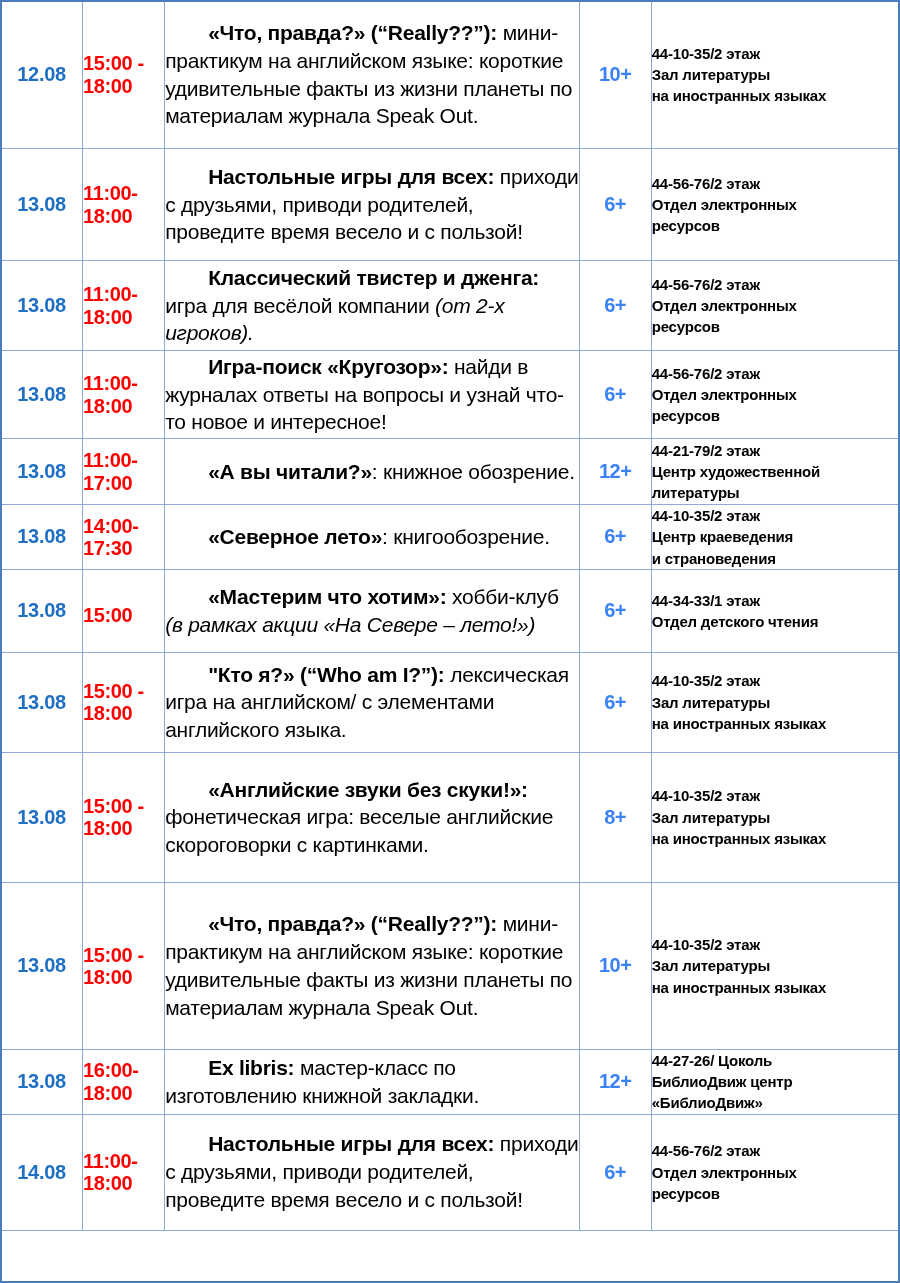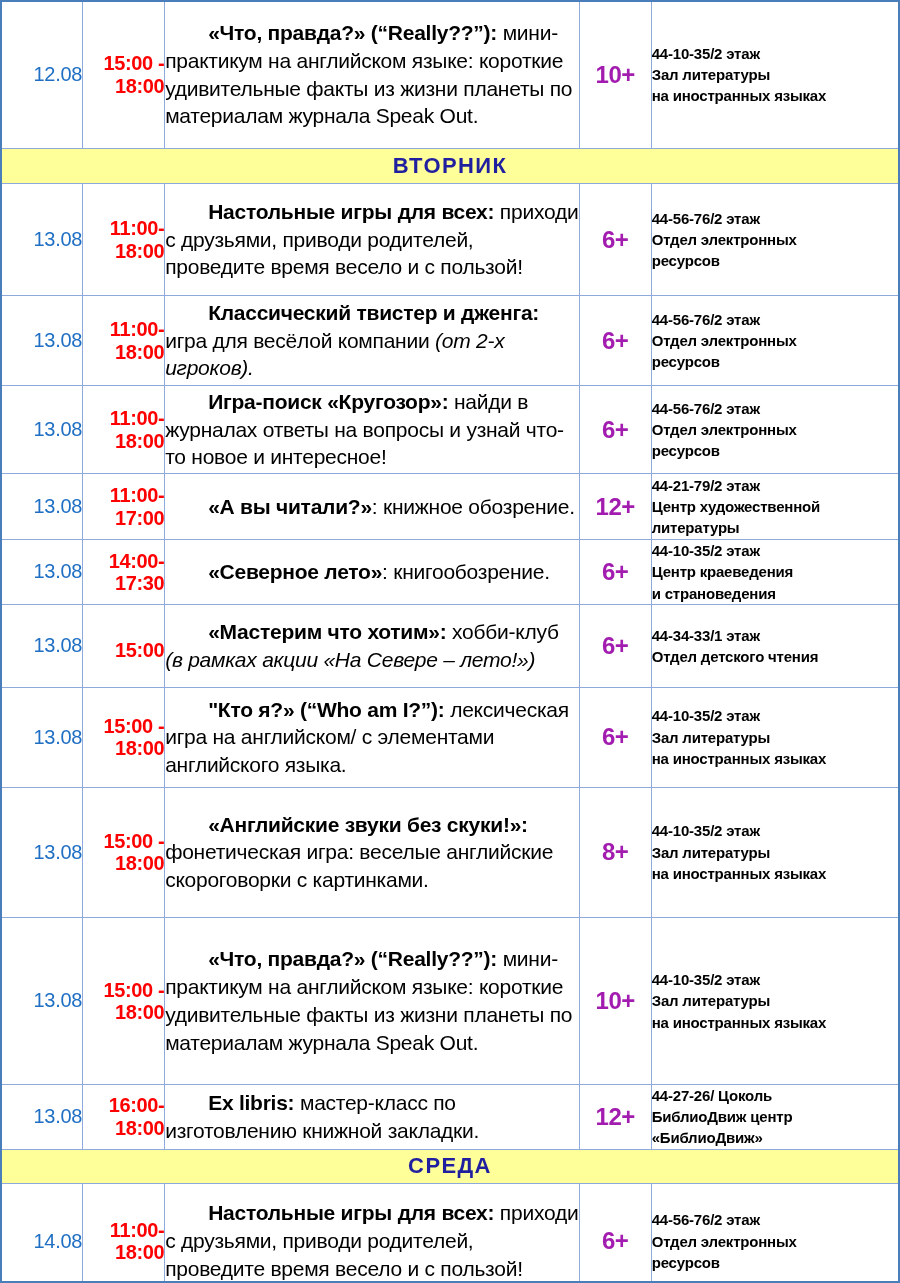--- a/index.html
+++ b/index.html
@@ -30,33 +30,32 @@
   
   .col-date  { width: 82px; }
   .col-time  { width: 82px; }
   .col-desc  { width: 414px; }
   .col-age   { width: 72px; }
   .col-place { width: 248px; }
 
   
   .c-date {
     color: #1f6fc4;
-    font-weight: normal;
+    font-weight: bold;
     font-size: 20px;
-    text-align: right;
+    text-align: center;
     vertical-align: top;
     padding-top: 6px;
     letter-spacing: -0.3px;
   }
 
   .c-time {
     color: #ff0000;
     font-weight: bold;
     font-size: 20px;
-    text-align: right;
     vertical-align: top;
     padding: 6px 6px 4px 2px;
     line-height: 1.12;
     letter-spacing: -0.4px;
   }
   .c-time.center-mid {
     vertical-align: middle;
     padding-top: 8px;
   }
 
@@ -66,23 +65,23 @@
     text-align: left;
     vertical-align: top;
     padding: 4px 4px 4px 9px;
     line-height: 1.33;
     letter-spacing: -0.25px;
   }
   .c-desc b { font-weight: bold; margin-left: 43px; }
   .c-desc i { font-style: italic; }
 
   .c-age {
-    color: #a21caf;
-    font-weight: bold;
-    font-size: 24px;
+    color: #3b82f6;
+    font-weight: bold;
+    font-size: 20px;
     text-align: center;
     vertical-align: middle;
     letter-spacing: -0.5px;
   }
 
   .c-place {
     color: #000000;
     font-weight: bold;
     font-size: 15px;
     text-align: left;
@@ -140,23 +139,20 @@
             <div class="nowrapline">18:00</div>
           </td>
           <td class="c-desc"><b>«Что, правда?» (“Really??”):</b> мини-практикум на английском языке: короткие удивительные факты из жизни планеты  по материалам журнала  Speak Out.</td>
           <td class="c-age">10+</td>
           <td class="c-place">
             <div>44-10-35/2 этаж</div>
             <div>Зал литературы</div>
             <div>на иностранных языках</div>
           </td>
         </tr>
-        <tr class="day-banner" style="height: 35px;">
-          <td colspan="5">ВТОРНИК</td>
-        </tr>
         <tr style="height: 112px;">
           <td class="c-date">13.08</td>
           <td class="c-time">
             <div class="nowrapline">11:00-</div>
             <div class="nowrapline">18:00</div>
           </td>
           <td class="c-desc"><b>Настольные игры для всех:</b> приходи с друзьями, приводи родителей, проведите время весело и с пользой!</td>
           <td class="c-age">6+</td>
           <td class="c-place">
             <div>44-56-76/2 этаж</div>
@@ -281,23 +277,20 @@
             <div class="nowrapline">18:00</div>
           </td>
           <td class="c-desc"><b>Ex libris:</b> мастер-класс по изготовлению книжной закладки.</td>
           <td class="c-age">12+</td>
           <td class="c-place">
             <div>44-27-26/ Цоколь</div>
             <div>БиблиоДвиж центр</div>
             <div>«БиблиоДвиж»</div>
           </td>
         </tr>
-        <tr class="day-banner" style="height: 34px;">
-          <td colspan="5">СРЕДА</td>
-        </tr>
         <tr style="height: 116px;">
           <td class="c-date">14.08</td>
           <td class="c-time">
             <div class="nowrapline">11:00-</div>
             <div class="nowrapline">18:00</div>
           </td>
           <td class="c-desc"><b>Настольные игры для всех:</b> приходи с друзьями, приводи родителей, проведите время весело и с пользой!</td>
           <td class="c-age">6+</td>
           <td class="c-place">
             <div>44-56-76/2 этаж</div>

